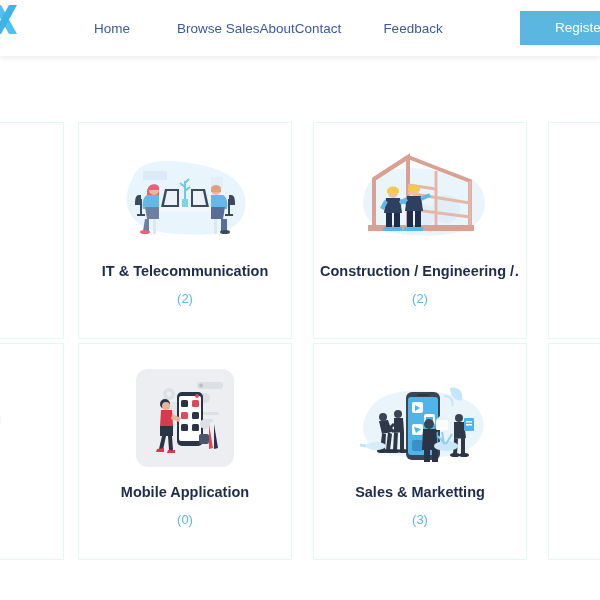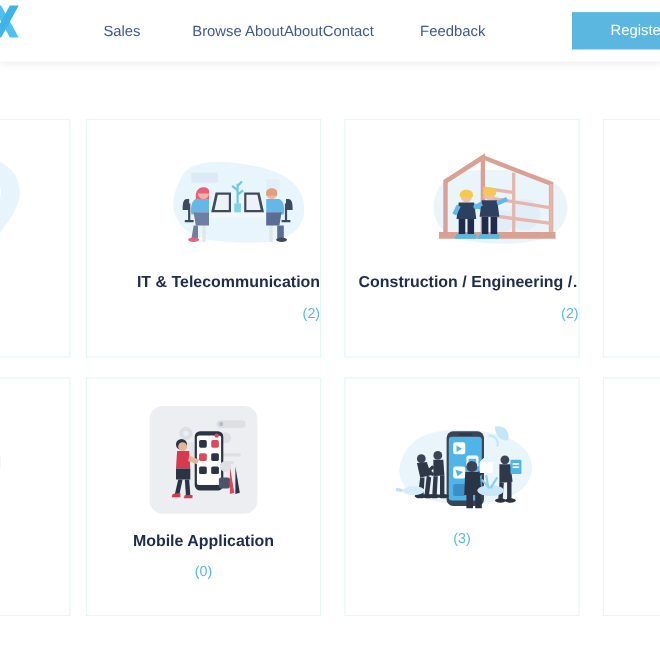--- a/index.html
+++ b/index.html
@@ -116,21 +116,21 @@
     cursor: pointer;
     overflow: hidden;
   }
 
   
   .col0 { left: -150px; }
   .col1 { left: 78px; }
   .col2 { left: 313px; }
   .col3 { left: 548px; }
   
-  .row0 { top: 52px; align-items: flex-end; }
+  .row0 { top: 66px; }
   .row1 { top: 287px; align-items: center; }
 
   .cat-art {
     width: 150px;
     height: 108px;
     margin-top: 20px;
     flex: none;
     display: flex;
     align-items: center;
     justify-content: center;
@@ -177,22 +177,22 @@
       <span class="logo-mark">
         <svg width="28" height="31" viewBox="0 0 28 31">
           <path d="M2,1 L10,1 L26,30 L18,30 Z" fill="#4fc0ef"></path>
           <path d="M26,1 L18,1 L2,30 L10,30 Z" fill="#3fb3e6"></path>
         </svg>
       </span>
 
     </div>
 
     <nav class="nav">
-      <a class="nav-link n0" href="#">Sales</a>
-      <a class="nav-link n1" href="#">Browse About</a>
+      <a class="nav-link n0" href="#">Home</a>
+      <a class="nav-link n1" href="#">Browse Sales</a>
       <a class="nav-link n2" href="#">About</a>
       <a class="nav-link n3" href="#">Contact</a>
       <a class="nav-link n4" href="#">Feedback</a>
     </nav>
 
     <button class="register-btn">Register</button>
   </div>
 </div>
 
 <div class="main">
@@ -414,20 +414,21 @@
           <path d="M115,72 L119,72 L119,88 L115,88 Z" fill="#2e3849"></path>
           <ellipse cx="109" cy="89" rx="5" ry="2" fill="#2b3445"></ellipse>
           <ellipse cx="118" cy="89" rx="5" ry="2" fill="#2b3445"></ellipse>
 
           <ellipse cx="100" cy="80" rx="12" ry="5" fill="#c9e7f8"></ellipse>
           <path d="M98,78 L96,66 M100,78 L106,68 M99,78 L92,70" stroke="#8fd0ee" stroke-width="2" fill="none"></path>
           <ellipse cx="30" cy="80" rx="10" ry="4" fill="#d6ecf9"></ellipse>
           <path d="M20,80 L14,79" stroke="#bfe2f5" stroke-width="3" fill="none"></path>
         </svg>
       </div>
+      <div class="cat-title">Sales &amp; Marketting</div>
       <div class="cat-count">(3)</div>
     </div>
 
     <div class="cat-card col3 row1">
       <div class="cat-art">
         <svg width="120" height="104" viewBox="0 0 120 104">
           <path d="M10,60 C4,70 8,80 20,84 C36,89 58,88 70,80 C80,73 78,62 66,58
                    C52,53 22,50 10,60 Z" fill="#bfe3f6"></path>
           <path d="M36,84 L36,30" stroke="#5a6473" stroke-width="3" fill="none"></path>
           <path d="M36,46 L24,34 M36,54 L48,42 M36,38 L27,26 M36,42 L46,30" stroke="#5a6473" stroke-width="2" fill="none"></path>

